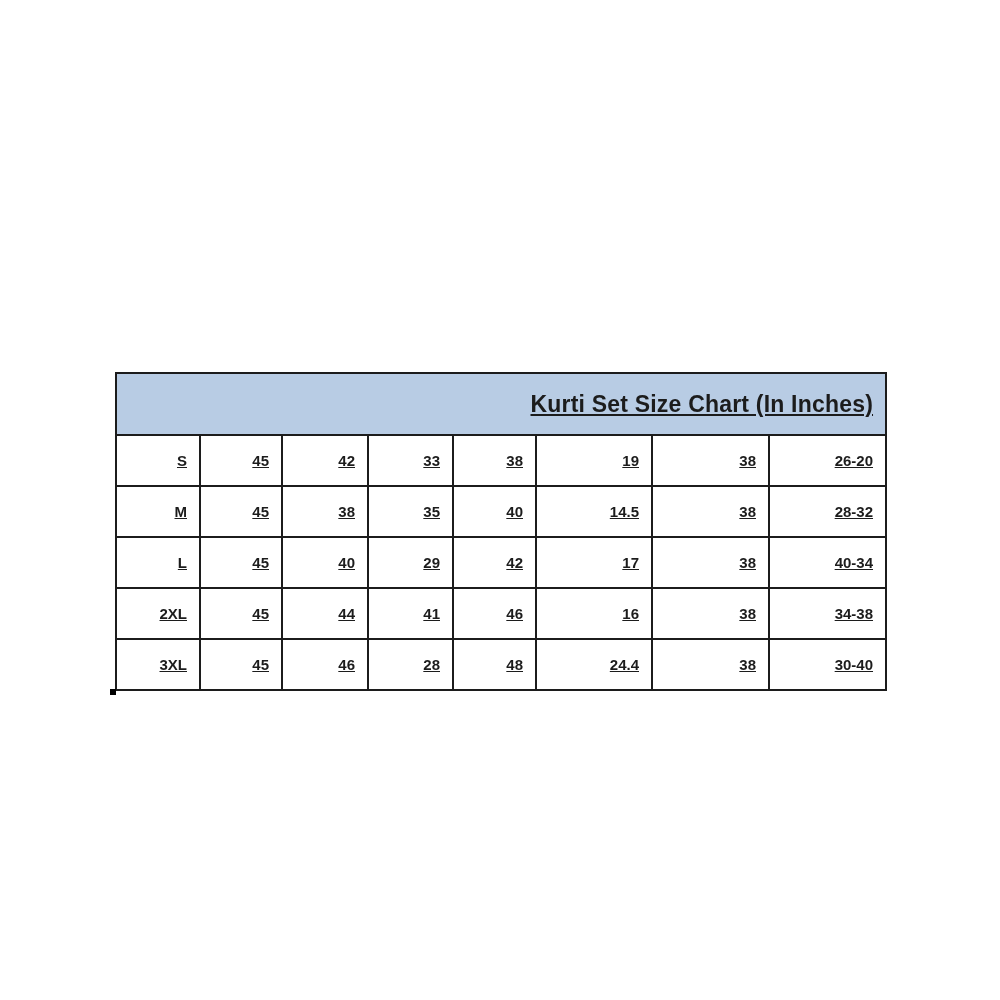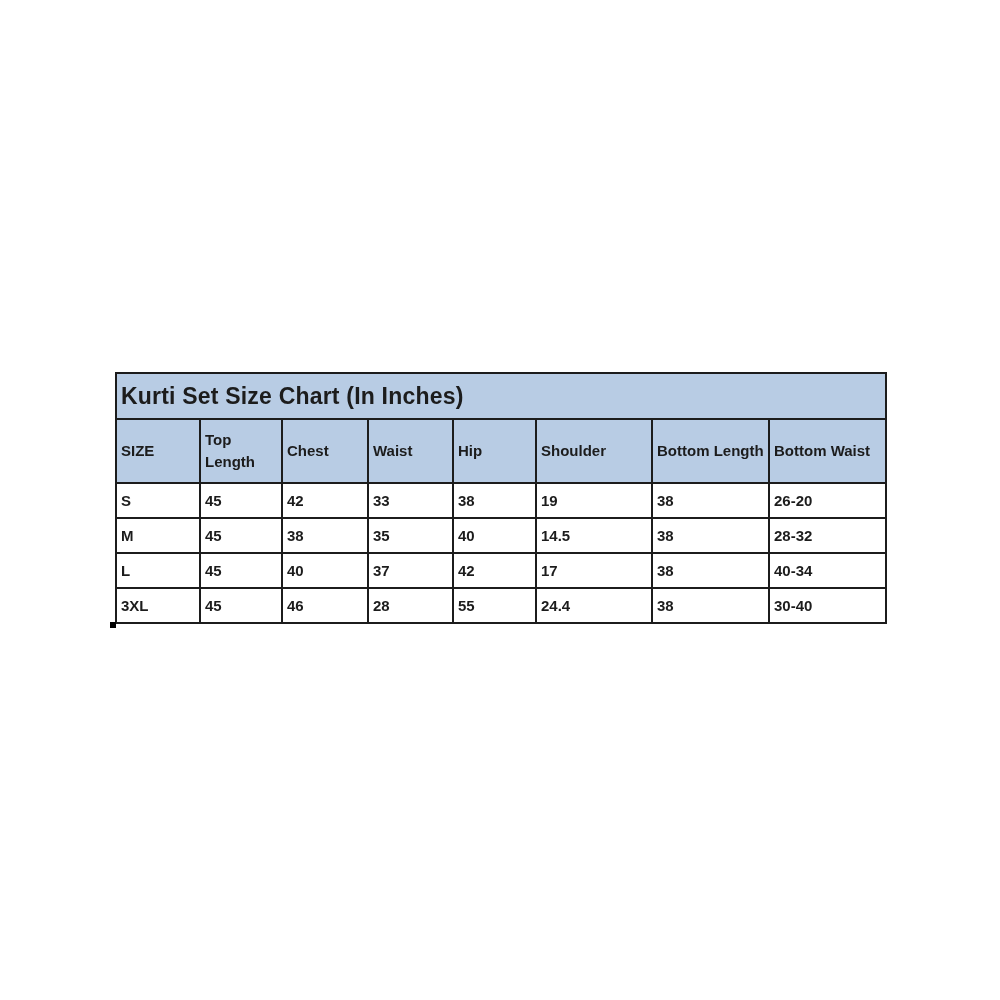--- a/index.html
+++ b/index.html
@@ -19,24 +19,25 @@
   }
   table.size-chart {
     border-collapse: collapse;
     width: 770px;
     table-layout: fixed;
     color: #1c1c1c;
   }
   table.size-chart th,
   table.size-chart td {
     border: 2px solid #1c1c1c;
-    text-align: left;
+    text-align: right;
     vertical-align: middle;
     font-weight: bold;
-    padding: 4px;
+    padding: 12px;
+    text-decoration: underline;
   }
   .title-cell {
     background: #b8cce4;
     font-size: 23px;
     height: 36px;
     letter-spacing: 0.2px;
   }
   .head-cell {
     background: #b8cce4;
     font-size: 15px;
@@ -70,30 +71,20 @@
         <col style="width:85px">
       <col style="width:83px">
         <col style="width:116px">
         <col style="width:117px">
         <col style="width:117px">
     </colgroup>
     <thead>
       <tr>
         <th class="title-cell" colspan="8">Kurti Set Size Chart (In Inches)</th>
       </tr>
-      <tr>
-        <th class="head-cell">SIZE</th>
-        <th class="head-cell">Top Length</th>
-        <th class="head-cell">Chest</th>
-        <th class="head-cell">Waist</th>
-        <th class="head-cell">Hip</th>
-        <th class="head-cell">Shoulder</th>
-        <th class="head-cell">Bottom Length</th>
-        <th class="head-cell">Bottom Waist</th>
-      </tr>
     </thead>
     <tbody>
       <tr class="data-row">
         <td>S</td>
         <td>45</td>
         <td>42</td>
         <td>33</td>
         <td>38</td>
         <td>19</td>
         <td>38</td>
@@ -106,32 +97,42 @@
         <td>35</td>
         <td>40</td>
         <td>14.5</td>
         <td>38</td>
         <td>28-32</td>
       </tr>
       <tr class="data-row">
         <td>L</td>
         <td>45</td>
         <td>40</td>
-        <td>37</td>
+        <td>29</td>
         <td>42</td>
         <td>17</td>
         <td>38</td>
         <td>40-34</td>
       </tr>
       <tr class="data-row">
+        <td>2XL</td>
+        <td>45</td>
+        <td>44</td>
+        <td>41</td>
+        <td>46</td>
+        <td>16</td>
+        <td>38</td>
+        <td>34-38</td>
+      </tr>
+      <tr class="data-row">
         <td>3XL</td>
         <td>45</td>
         <td>46</td>
         <td>28</td>
-        <td>55</td>
+        <td>48</td>
         <td>24.4</td>
         <td>38</td>
         <td>30-40</td>
       </tr>
     </tbody>
   </table>
   <div class="handle"></div>
 </div>
 
 </body></html>

